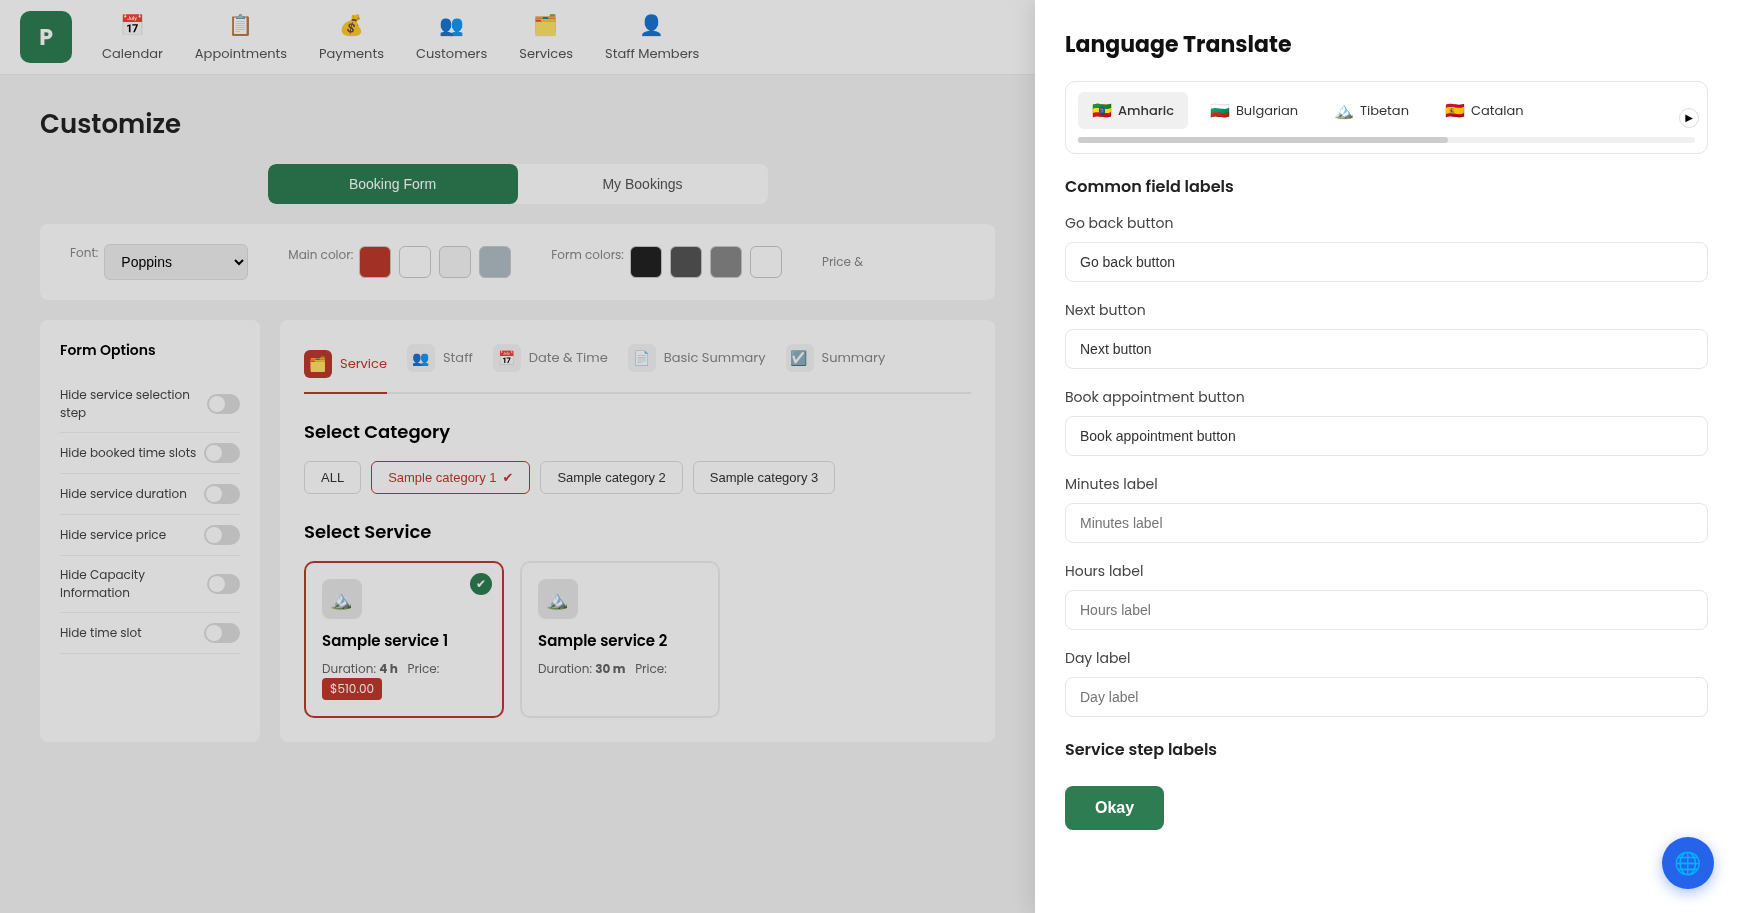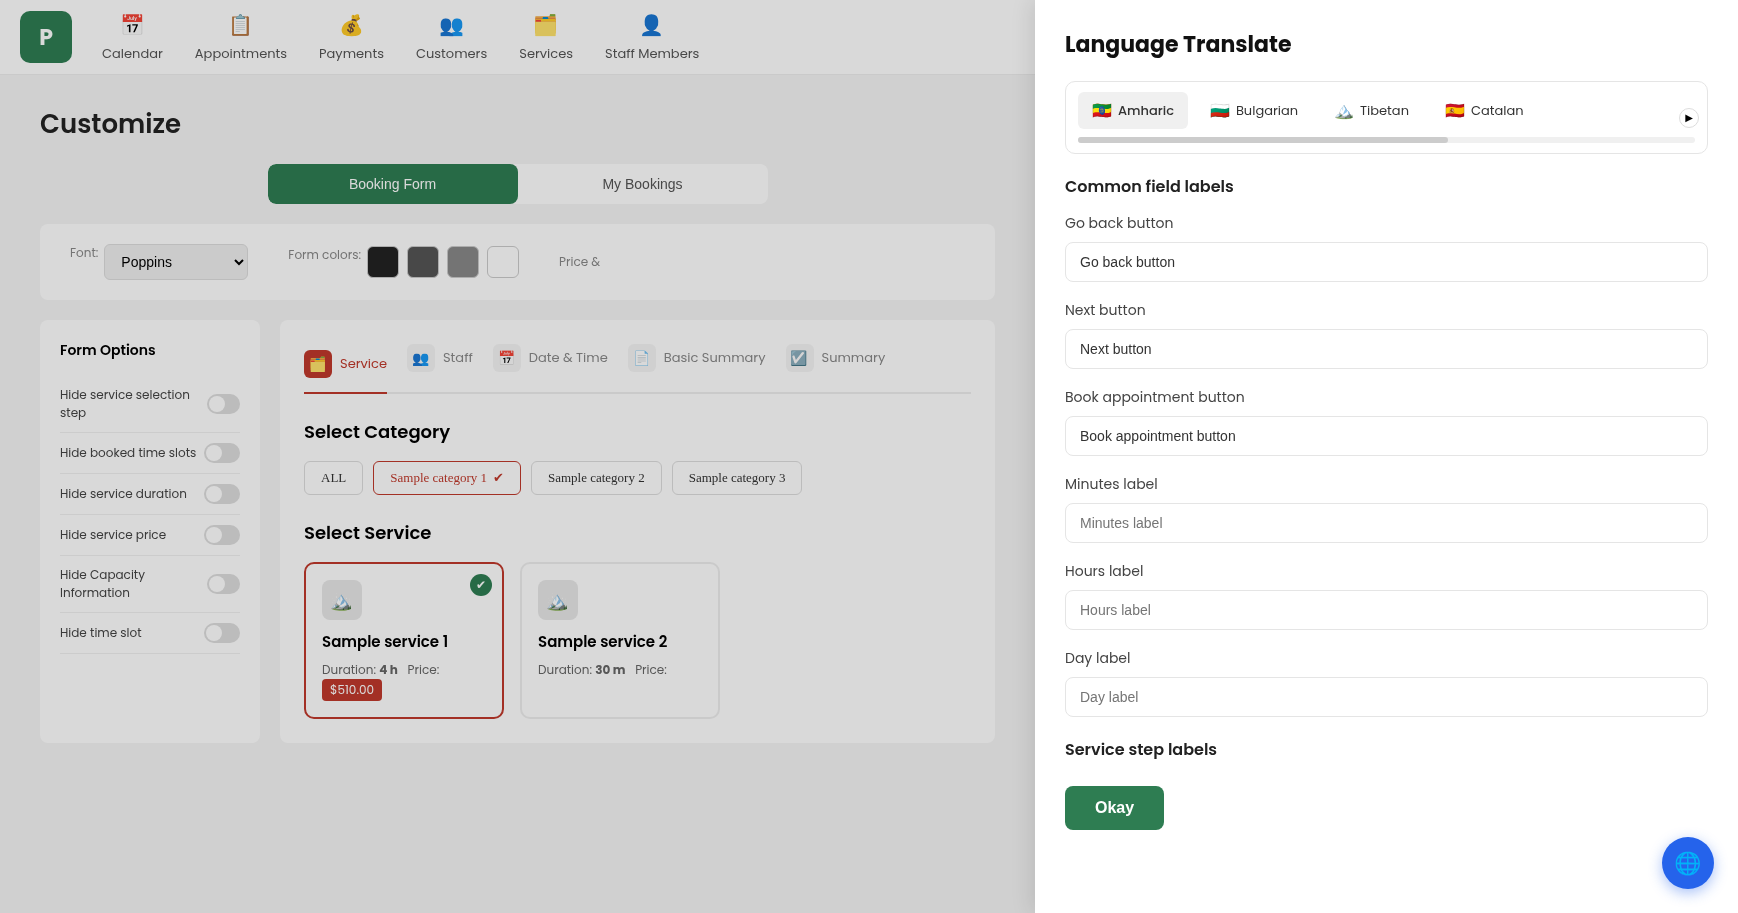--- a/index.html
+++ b/index.html
@@ -115,21 +115,21 @@
       width: 28px; height: 28px; border-radius: 6px;
       background: #f5f5f5; display: flex; align-items: center; justify-content: center;
       font-size: 14px;
     }
     .step-tab.active .step-icon { background: #c0392b; color: #fff; }
 
     .section-title { font-size: 18px; font-weight: 600; margin-bottom: 16px; }
     .category-row { display: flex; gap: 10px; flex-wrap: wrap; margin-bottom: 24px; }
     .cat-btn {
       padding: 8px 16px; border-radius: 6px; border: 1px solid #ddd;
-      font-size: 13px; cursor: pointer; background: #fff; color: #333; font-family: Liberation Serif, serif;
+      font-size: 13px; cursor: pointer; background: #fff; color: #333;
     }
     .cat-btn.active {
       background: #fff; border-color: #c0392b; color: #c0392b;
       display: flex; align-items: center; gap: 6px;
     }
     .service-grid { display: flex; gap: 16px; }
     .service-card {
       border: 2px solid #eee; border-radius: 10px; padding: 16px;
       width: 200px; position: relative;
     }
@@ -265,20 +265,29 @@
       </div>
 
     <div class="options-row">
       <div class="opt-group">
         <span class="opt-label">Font:</span>
         <select class="opt-select">
           <option>Poppins</option>
         </select>
       </div>
       <div class="opt-group">
+        <span class="opt-label">Main color:</span>
+        <div class="color-swatches">
+          <div class="swatch" style="background:#c0392b;"></div>
+          <div class="swatch" style="background:#fff;"></div>
+          <div class="swatch" style="background:#f5f5f5;"></div>
+          <div class="swatch" style="background:#b0bec5;"></div>
+        </div>
+      </div>
+      <div class="opt-group">
         <span class="opt-label">Form colors:</span>
         <div class="color-swatches">
           <div class="swatch" style="background:#222;"></div>
           <div class="swatch" style="background:#555;"></div>
           <div class="swatch" style="background:#888;"></div>
           <div class="swatch" style="background:#fff;"></div>
         </div>
       </div>
       <div class="opt-group">
         <span class="opt-label">Price &amp;</span>

